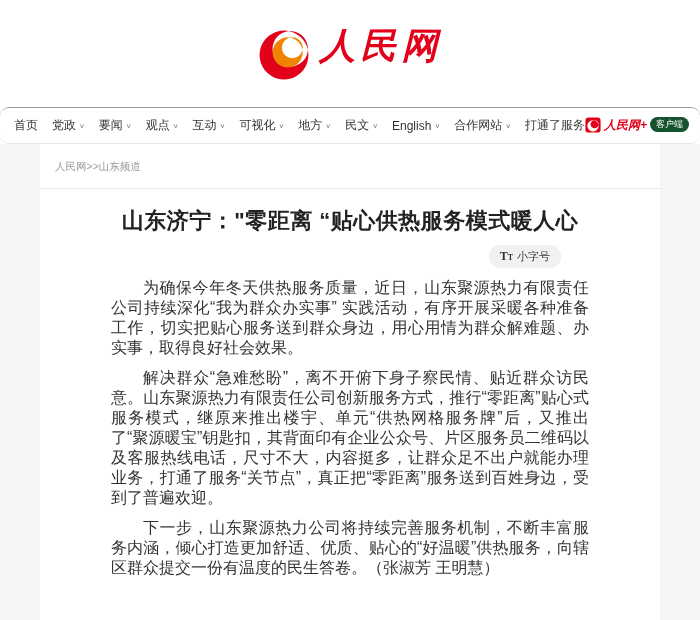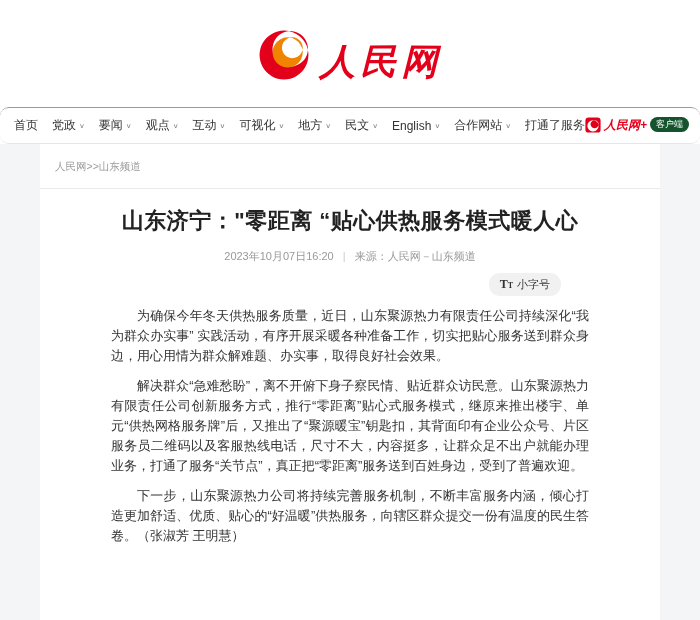--- a/index.html
+++ b/index.html
@@ -5,21 +5,21 @@
   * { box-sizing: border-box; }
   html,body { margin:0; padding:0; }
   body {
     width:700px; height:620px; overflow:hidden;
     background:#fff;
     font-family:"Liberation Sans","DejaVu Sans",sans-serif;
     color:#333;
   }
   
   .masthead { height:107px; display:flex; align-items:center; justify-content:center; background:#fff; }
-  .logo { display:flex; align-items:flex-end; gap:10px; cursor:pointer; }
+  .logo { display:flex; align-items:flex-start; gap:10px; cursor:pointer; }
   .swirl svg { width:52px; height:52px; display:block; }
   .logo-text { display:flex; flex-direction:column; }
   .logo-cn { color:#e3001b; font-size:36px; font-weight:bold; font-style:italic; letter-spacing:5px; line-height:1; }
   .logo-en { color:#e3001b; font-size:15px; font-weight:bold; letter-spacing:1.5px; text-align:center; margin-top:3px; }
   
   .navbar {
     height:37px; background:#fff;
     border-top:1px solid #9a9a9a; border-bottom:1px solid #e6e6e6;
     display:flex; align-items:center; justify-content:space-between;
     padding:0 14px;
@@ -43,21 +43,21 @@
   .title { font-size:22px; font-weight:600; color:#222; text-align:center; margin:17px 40px 0; letter-spacing:.5px; line-height:1.35; }
   .meta { text-align:center; font-size:11px; color:#999; margin-top:13px; }
   .metasep { margin:0 6px; color:#ccc; }
   .meta .src { cursor:pointer; }
   .toolbar { width:478px; margin:9px auto 0; text-align:right; padding-right:28px; }
   .fontpill { display:inline-flex; align-items:center; gap:4px; background:#f1f1f1; border:none; border-radius:11px; padding:4px 11px; font-size:11px; color:#333; cursor:pointer; }
   .ft-icon { display:inline-flex; align-items:baseline; }
   .bigT { font-size:12px; font-weight:bold; font-family:"Liberation Serif","DejaVu Serif",serif; }
   .smallT { font-size:8px; font-weight:bold; font-family:"Liberation Serif","DejaVu Serif",serif; }
   .article-body { width:478px; margin:10px auto 0; }
-  .para { font-size:13px; line-height:20px; color:#333; text-indent:2em; margin:0 0 10px; text-align:justify; }
+  .para { font-size:16px; line-height:20px; color:#333; text-indent:2em; margin:0 0 10px; text-align:justify; }
 </style>
 </head>
 <body>
 
 <div class="page">
 
   <header class="masthead">
     <div class="logo">
       <span class="swirl">
         <svg viewBox="0 0 100 100">
@@ -133,25 +133,20 @@
       </button>
 
     </div>
   </nav>
 
   <div class="content-bg">
     <div class="card">
       <div class="breadcrumb">人民网&gt;&gt;山东频道</div>
       <hr class="divider">
       <h1 class="title">山东济宁："零距离 “贴心供热服务模式暖人心</h1>
-      <div class="meta">
-        <span>2023年10月07日16:20</span>
-        <span class="metasep">|</span>
-        <span class="src">来源：人民网－山东频道</span>
-      </div>
       <div class="toolbar">
         <button class="fontpill">
           <span class="ft-icon">
             <span class="bigT">T</span>
               <span class="smallT">T</span>
           </span>
           <span>小字号</span>
         </button>
       </div>
       <div class="article-body">

